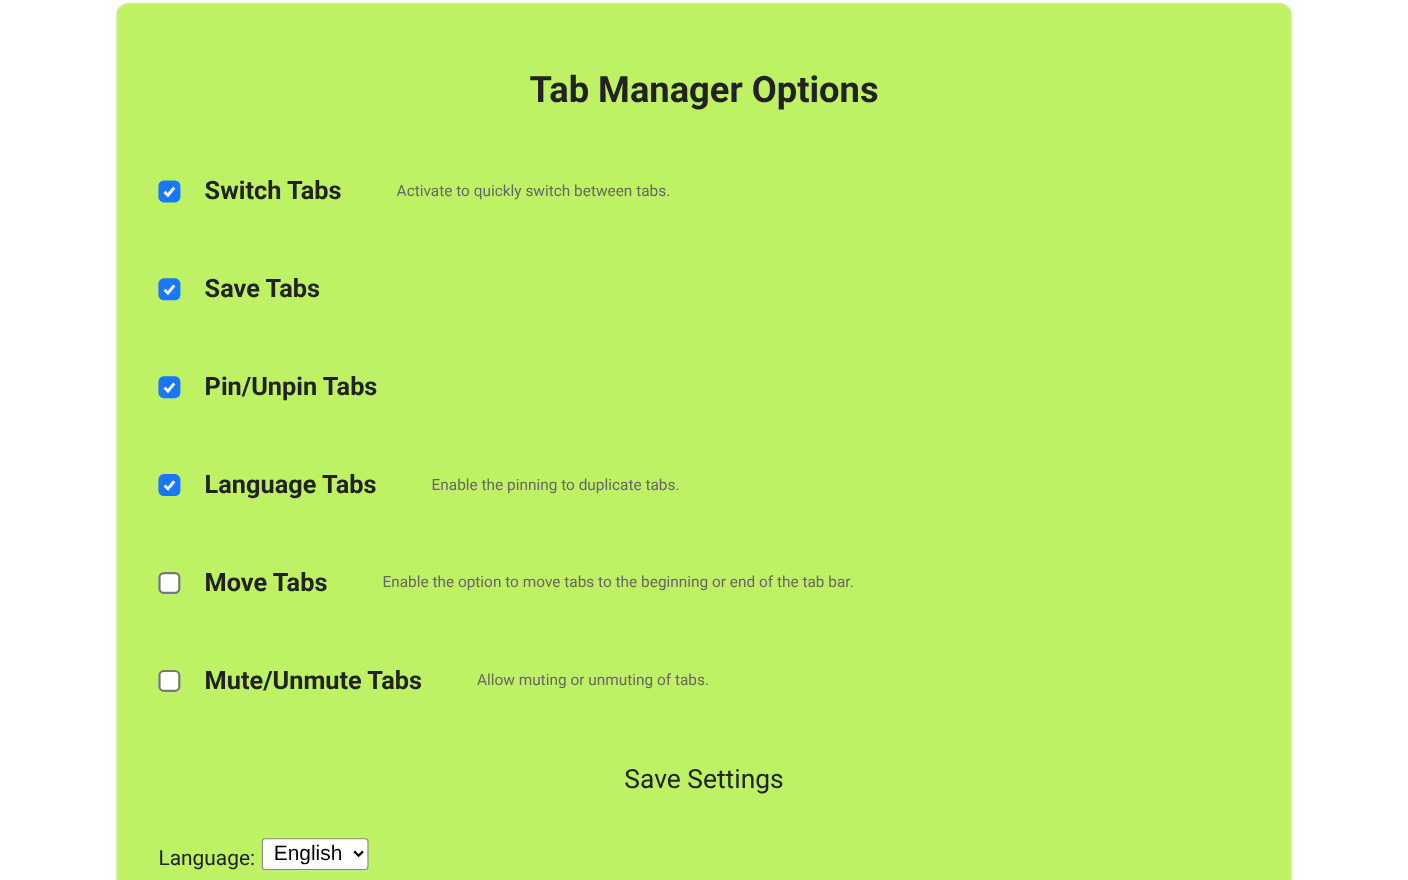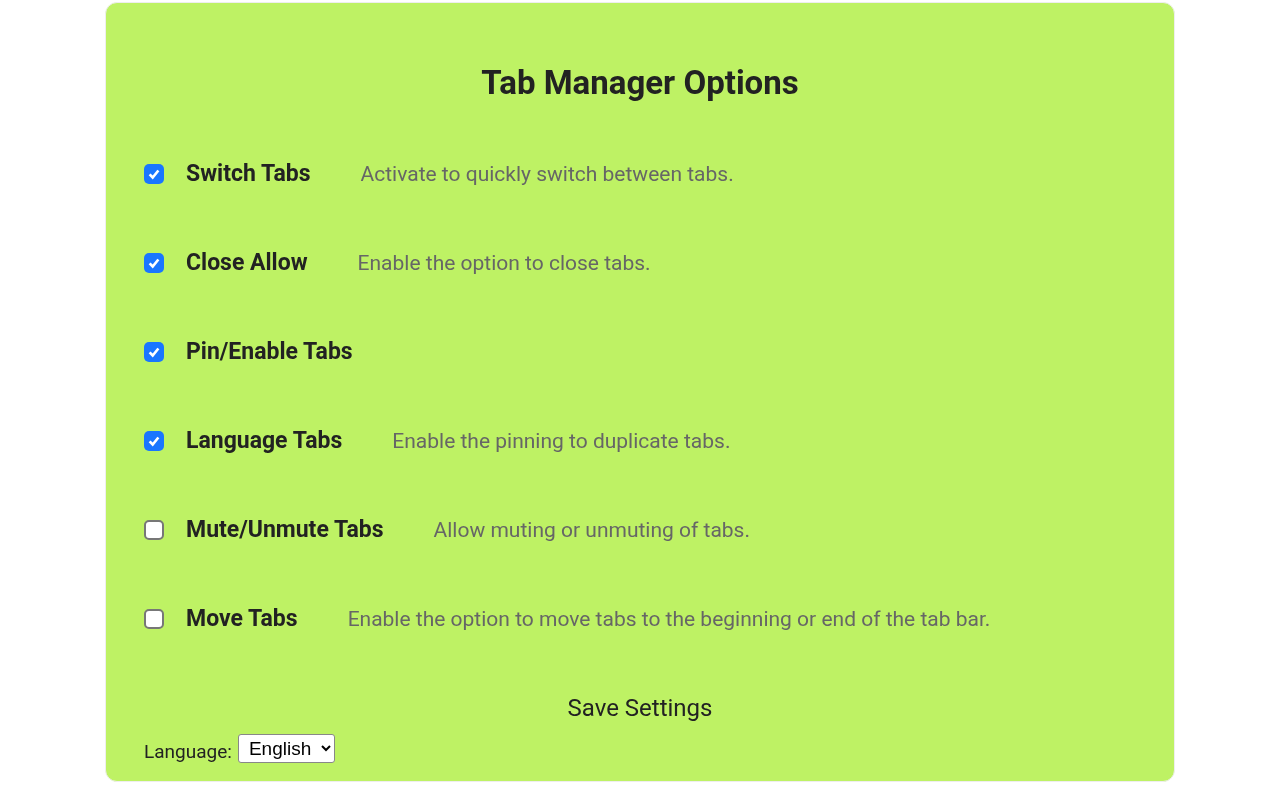--- a/index.html
+++ b/index.html
@@ -67,21 +67,21 @@
       fill: none;
     }
     .option-label {
       font-size: 23px;
       font-weight: 700;
       color: #222222;
       white-space: nowrap;
       margin-right: 28px;
     }
     .option-desc {
-      font-size: 21px;
+      font-size: 14px;
       font-weight: 400;
       color: #666666;
     }
     .save-label {
       text-align: center;
       font-size: 24px;
       font-weight: 400;
       color: #222222;
       margin-top: 24px;
       margin-bottom: 12px;
@@ -93,20 +93,21 @@
       font-size: 19px;
       color: #222222;
     }
     .lang-select {
       font-size: 19px;
       padding: 2px 6px;
       border: 1px solid #888888;
       border-radius: 3px;
       background: #ffffff;
       cursor: pointer;
+      margin-top: 28px;
     }
   </style>
 </head>
 <body>
 
 <div class="card">
   <h1 class="title">Tab Manager Options</h1>
 
   <div class="option-row">
     <div class="checkbox checked">
@@ -117,53 +118,52 @@
     <span class="option-label">Switch Tabs</span>
     <span class="option-desc">Activate to quickly switch between tabs.</span>
   </div>
 
   <div class="option-row">
     <div class="checkbox checked">
       <svg viewBox="0 0 16 16">
           <polyline points="3,8.5 6.5,12 13,4"></polyline>
         </svg>
     </div>
-    <span class="option-label">Close Allow</span>
-    <span class="option-desc">Enable the option to close tabs.</span>
+    <span class="option-label">Save Tabs</span>
   </div>
 
   <div class="option-row">
     <div class="checkbox checked">
       <svg viewBox="0 0 16 16">
           <polyline points="3,8.5 6.5,12 13,4"></polyline>
         </svg>
     </div>
-    <span class="option-label">Pin/Enable Tabs</span>
+    <span class="option-label">Pin/Unpin Tabs</span>
   </div>
 
   <div class="option-row">
     <div class="checkbox checked">
       <svg viewBox="0 0 16 16">
           <polyline points="3,8.5 6.5,12 13,4"></polyline>
         </svg>
     </div>
     <span class="option-label">Language Tabs</span>
     <span class="option-desc">Enable the pinning to duplicate tabs.</span>
   </div>
 
   <div class="option-row">
     <div class="checkbox unchecked"></div>
-    <span class="option-label">Mute/Unmute Tabs</span>
-    <span class="option-desc">Allow muting or unmuting of tabs.</span>
+    <span class="option-label">Move Tabs</span>
+    <span class="option-desc">Enable the option to move tabs to the beginning or end of the tab bar.</span>
   </div>
 
   <div class="option-row">
     <div class="checkbox unchecked"></div>
-    <span class="option-label">Move Tabs</span>
-    <span class="option-desc">Enable the option to move tabs to the beginning or end of the tab bar.</span>
+    <span class="option-label">Mute/Unmute Tabs</span>
+    <span class="option-desc">Allow muting or unmuting of tabs.</span>
   </div>
 
   <div class="save-label">Save Settings</div>
 
   <div class="lang-row">
     <span>Language:</span>
     <select class="lang-select">
       <option>English</option>
     </select>
   </div>

